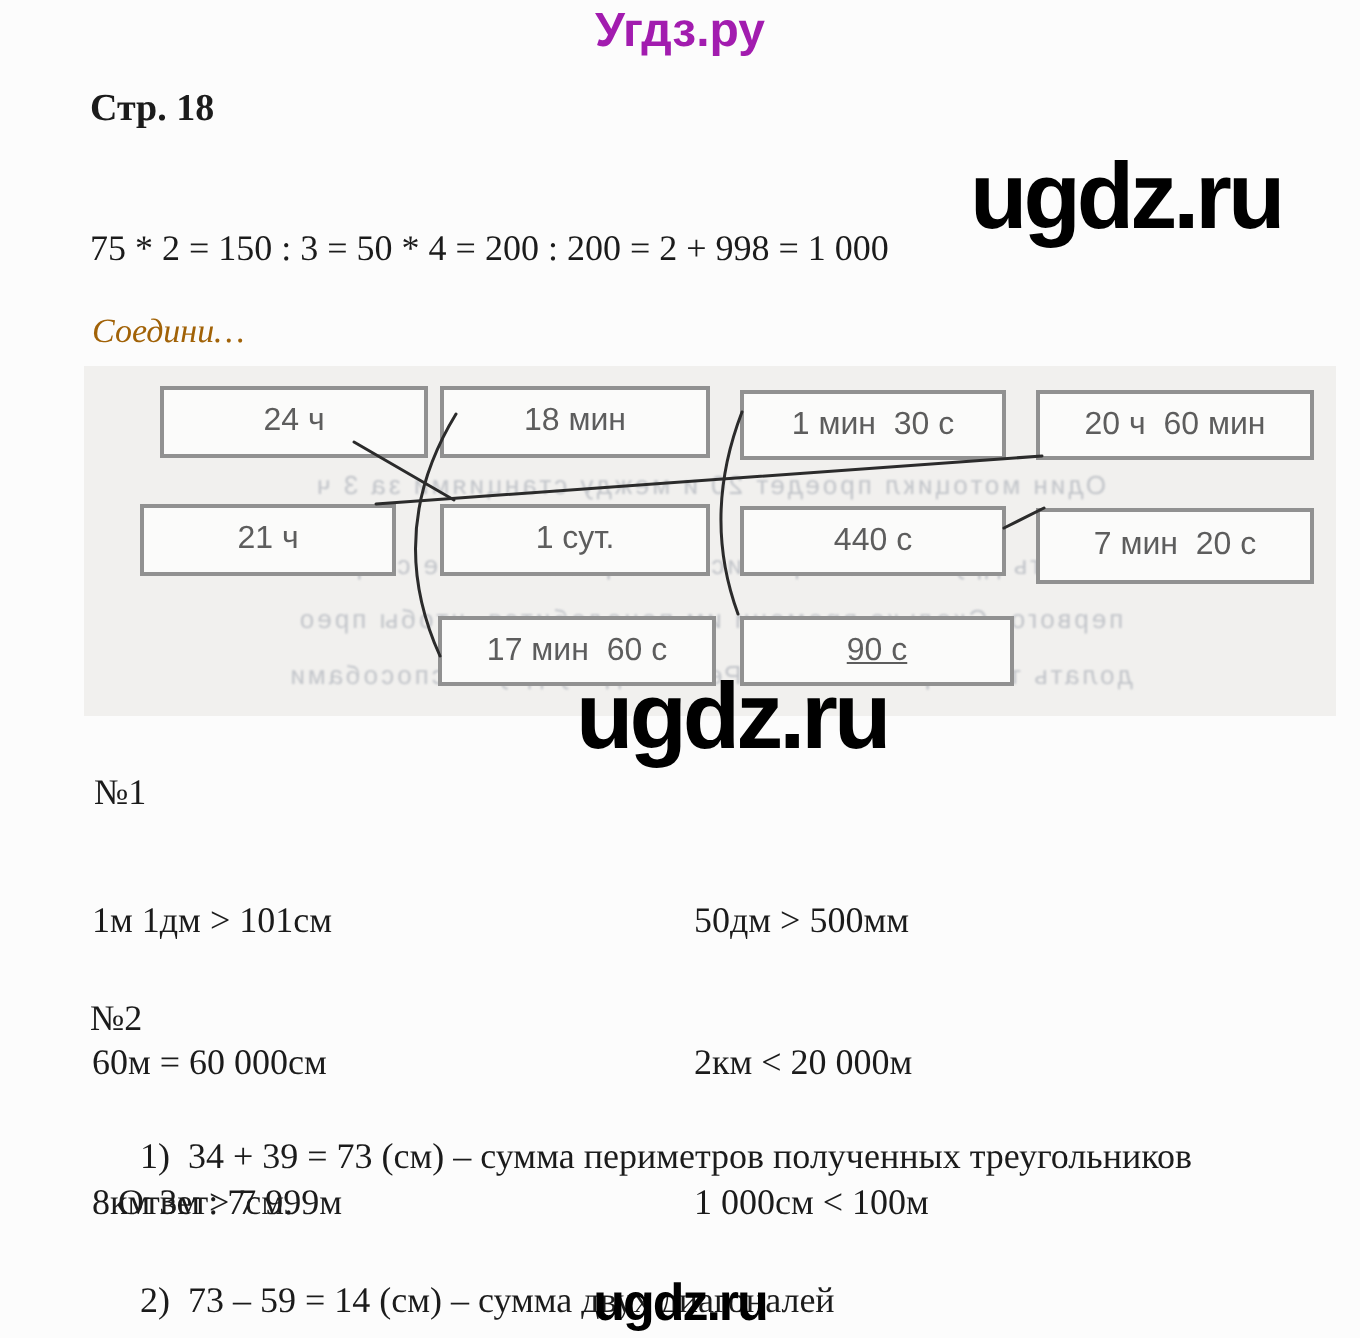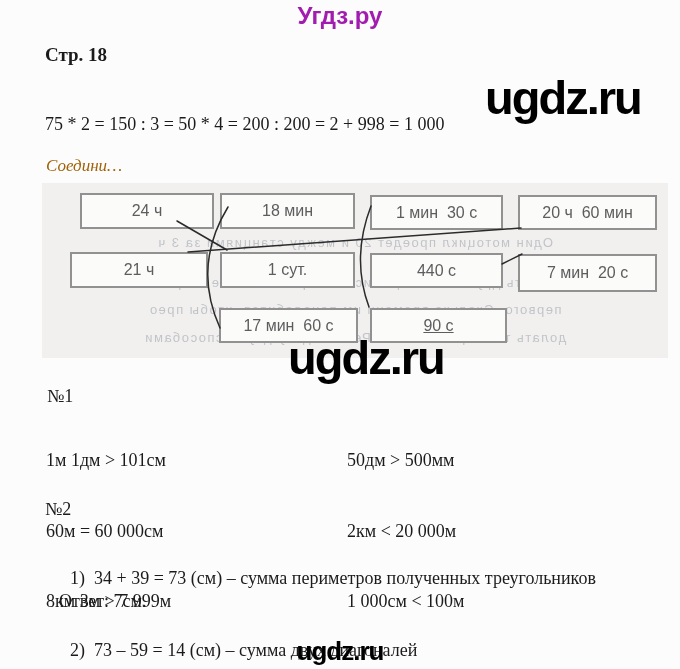--- a/index.html
+++ b/index.html
@@ -105,21 +105,21 @@
     <div class="ghost" style="top:92px;">скорость другого мотоциклиста в 3 раза меньше скорости</div>
     <div class="ghost" style="top:119px;">первого. Сколько времени им понадобится, чтобы прео</div>
     <div class="ghost" style="top:147px;">долать то же расстояние. Реши задачу двумя способами</div>
   </div>
 
   <div class="tbox" style="left:80px;top:193px;width:134px;height:36px;">24 ч</div>
   <div class="tbox" style="left:220px;top:193px;width:135px;height:36px;">18 мин</div>
   <div class="tbox" style="left:370px;top:195px;width:133px;height:35px;">1 мин  30 с</div>
   <div class="tbox" style="left:518px;top:195px;width:139px;height:35px;">20 ч  60 мин</div>
 
-  <div class="tbox" style="left:70px;top:252px;width:138px;height:36px;">21 ч</div>
+  <div class="tbox" style="left:70px;top:252px;width:128px;height:36px;">21 ч</div>
   <div class="tbox" style="left:220px;top:252px;width:135px;height:36px;">1 сут.</div>
   <div class="tbox" style="left:370px;top:253px;width:133px;height:35px;">440 с</div>
   <div class="tbox" style="left:518px;top:254px;width:139px;height:38px;">7 мин  20 с</div>
 
   <div class="tbox" style="left:219px;top:308px;width:139px;height:35px;">17 мин  60 с</div>
   <div class="tbox" style="left:370px;top:308px;width:137px;height:35px;text-decoration:underline;">90 с</div>
 
   <svg class="connector-svg" width="680" height="669" viewBox="0 0 680 669">
     <g fill="none" stroke="#2b2b2b" stroke-width="1.5" stroke-linecap="round">
       <path d="M177,221 L227,250"></path>

